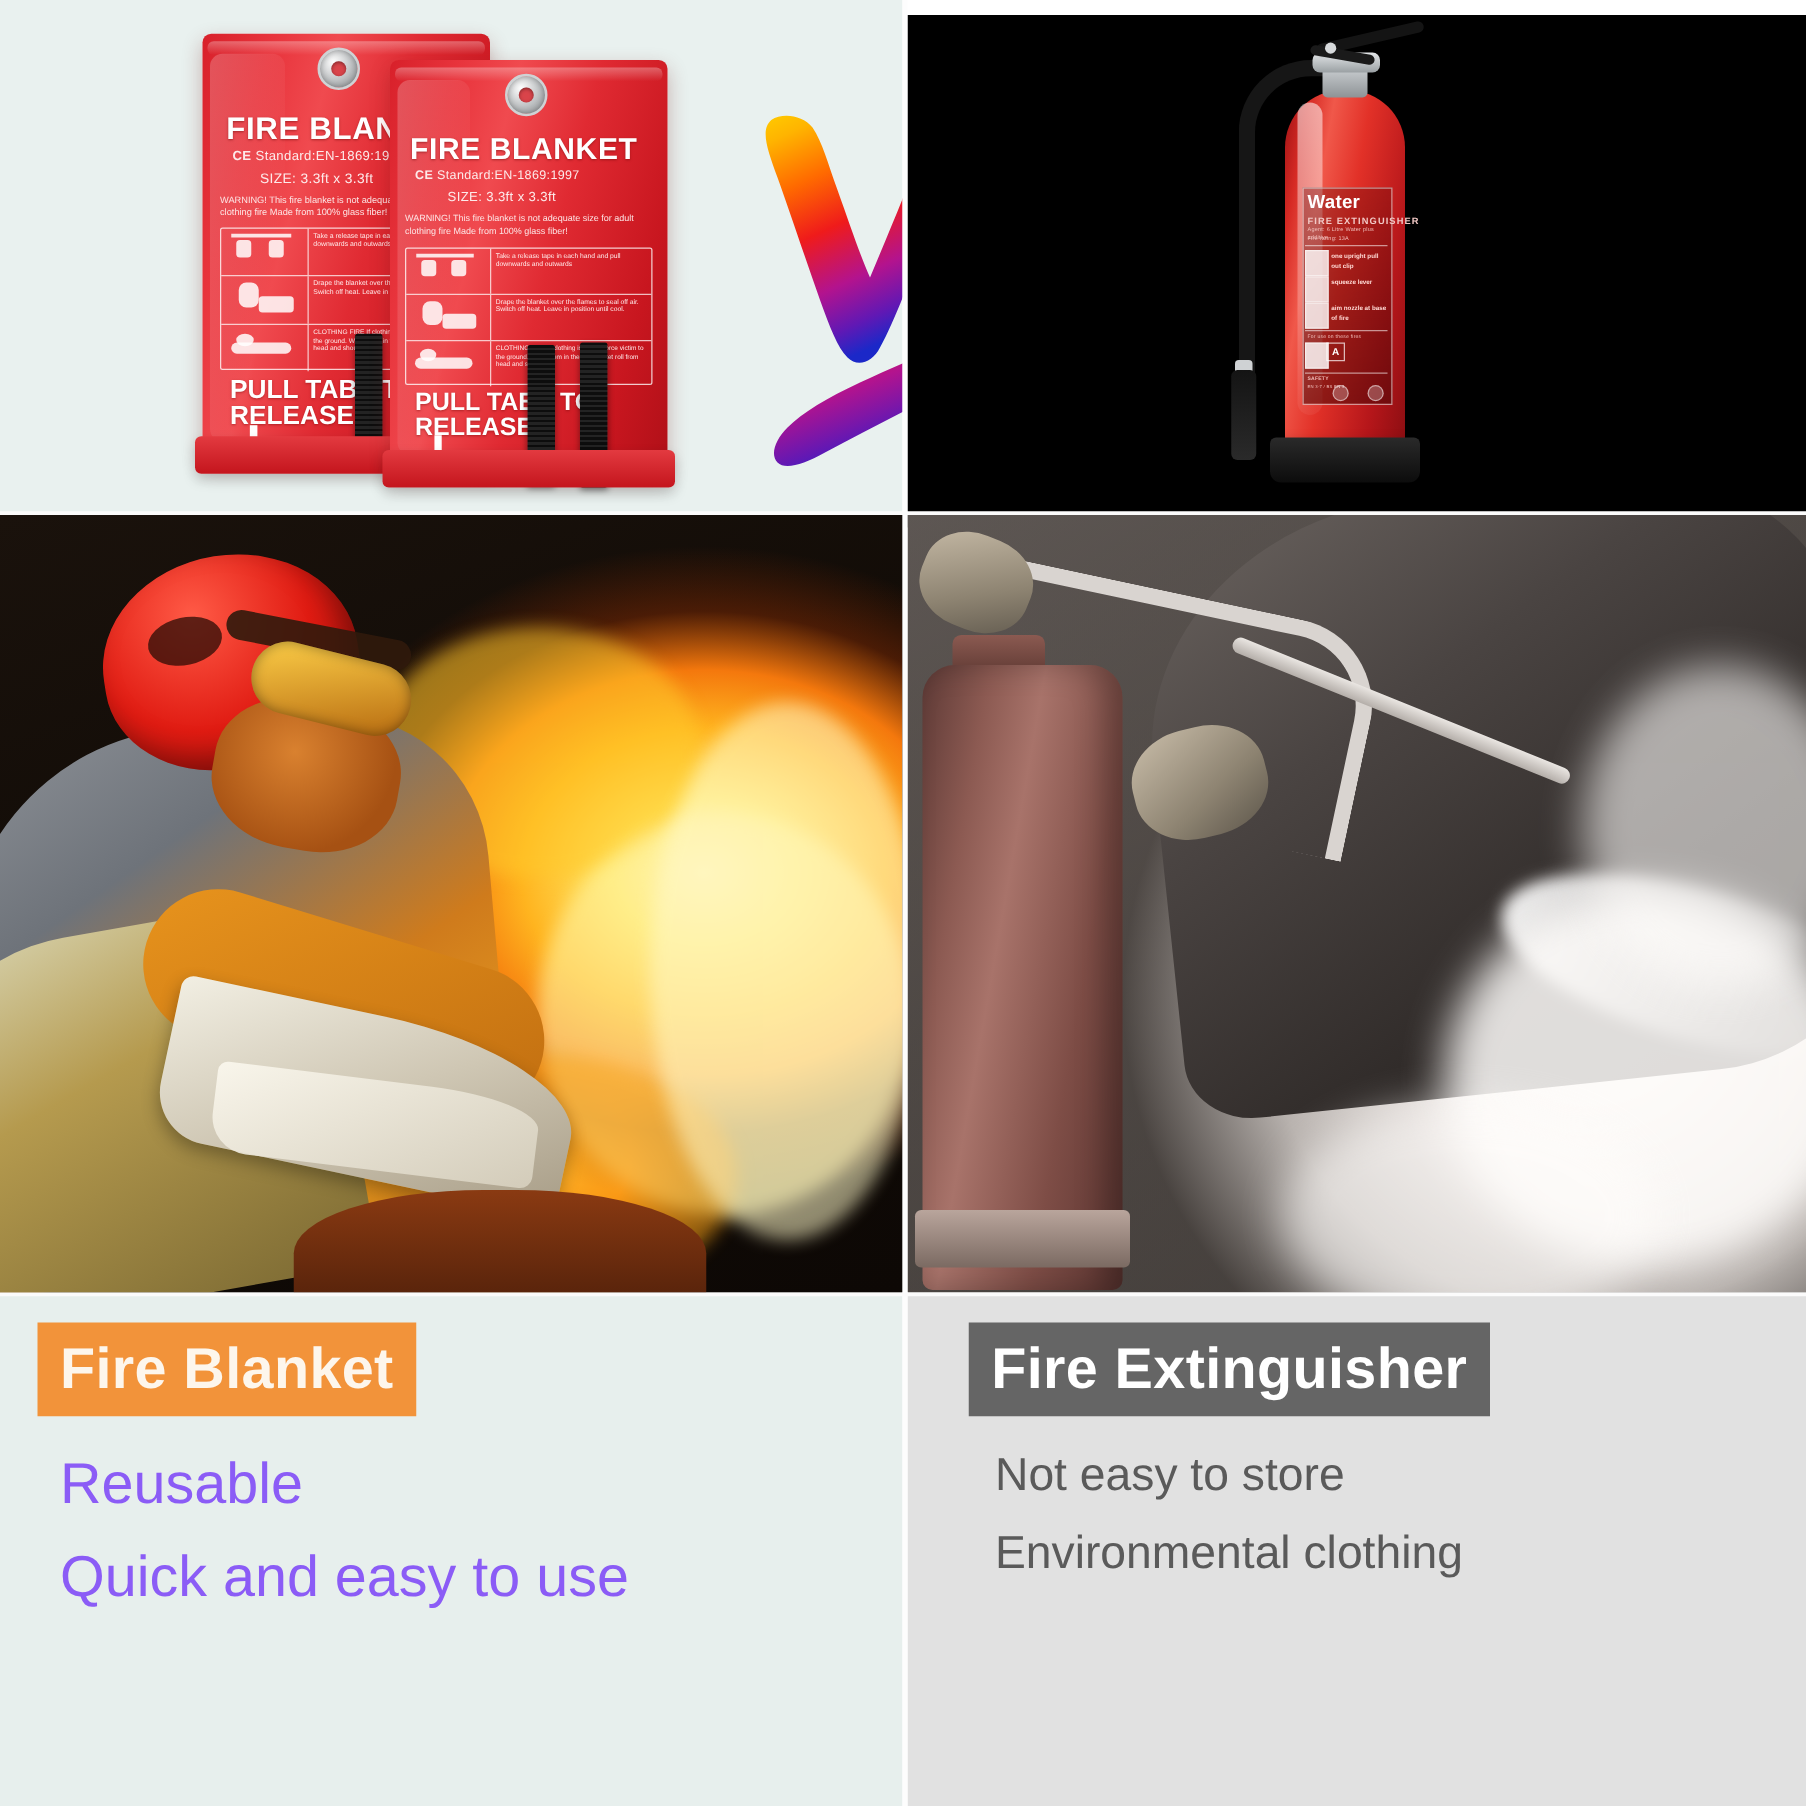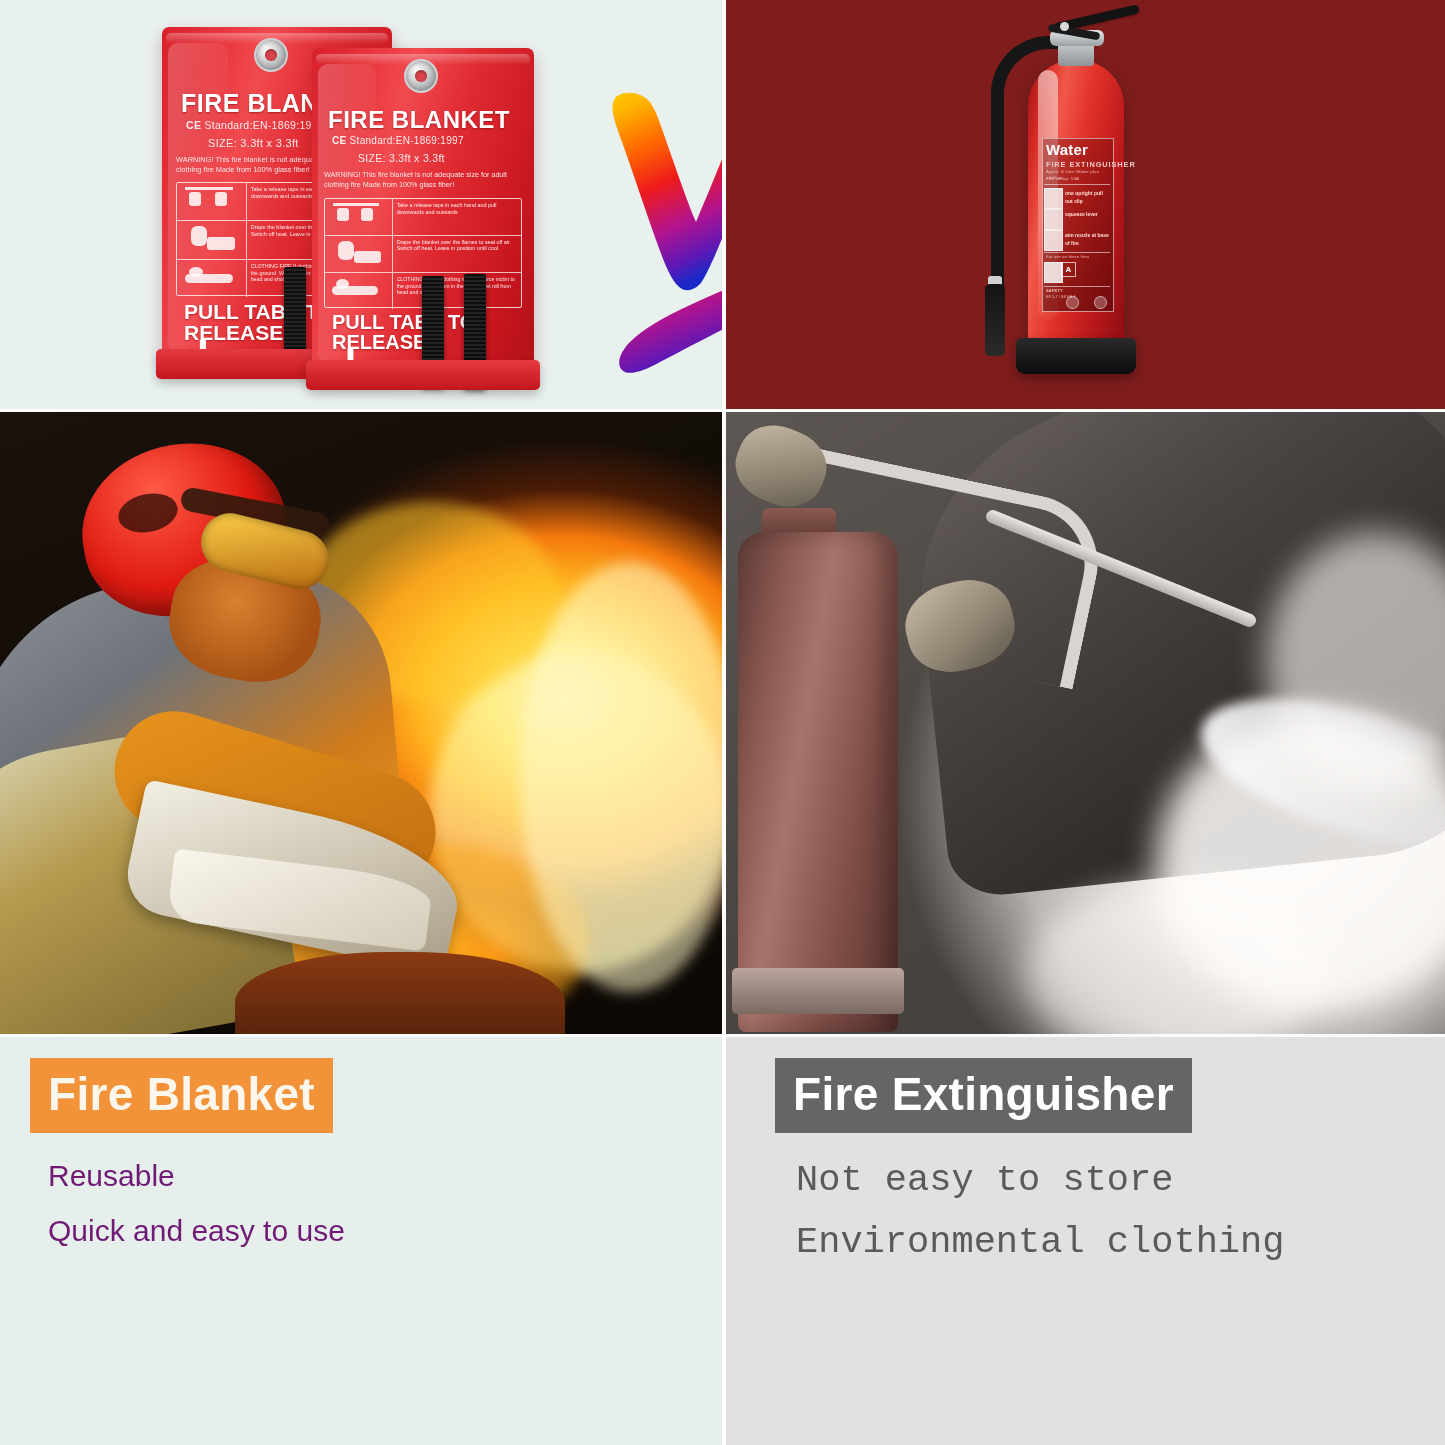--- a/index.html
+++ b/index.html
@@ -6,21 +6,21 @@
   body{
     width:1445px;height:1445px;overflow:hidden;
     font-family:"Liberation Sans", sans-serif;
     background:#ffffff;
   }
   .board{position:relative;width:1445px;height:1445px;}
 
   
   .q{position:absolute;overflow:hidden;}
   .q-tl{left:0;top:0;width:722px;height:410px;background:#e9f1ef;}
-  .q-tr{left:726px;top:0;width:719px;height:410px;background:#7f1d1d;}
+  .q-tr{left:726px;top:12px;width:719px;height:410px;background:#000000;}
   .q-ml{left:0;top:412px;width:722px;height:622px;background:#120c08;}
   .q-mr{left:726px;top:412px;width:719px;height:622px;background:#b9b5b2;}
   .q-bl{left:0;top:1036px;width:722px;height:409px;background:#e7efed;}
   .q-br{left:726px;top:1036px;width:719px;height:409px;background:#e1e1e1;}
   .vgap{position:absolute;left:722px;top:0;width:4px;height:1445px;background:#fdfdfd;}
   .hgap{position:absolute;left:0;top:1034px;width:1445px;height:3px;background:#fbfbfb;}
   .hgap2{position:absolute;left:0;top:409px;width:1445px;height:3px;background:#fbfbfb;}
 
   
   .pack{position:absolute;border-radius:7px 7px 5px 5px;
@@ -155,21 +155,21 @@
         background:linear-gradient(100deg,rgba(255,255,255,.95),rgba(255,255,255,.25) 70%,rgba(255,255,255,0));
         filter:blur(6px);transform:rotate(16deg);border-radius:50%;}
 
   
   .badge{position:absolute;display:inline-block;padding:9px 18px 12px 18px;
         color:#fdf6ec;font-weight:bold;white-space:nowrap;}
   .badge-orange{background:#f2933a;font-size:46px;letter-spacing:.3px;}
   .badge-grey{background:#656565;color:#ffffff;font-size:46px;letter-spacing:.3px;}
   .flist{position:absolute;list-style:none;margin:0;padding:0;}
   .flist li{white-space:nowrap;}
-  .flist.left li{color:#701a75;font-size:30px;margin-bottom:21px;}
+  .flist.left li{color:#8b5cf6;font-size:46px;margin-bottom:21px;}
   .flist.right li{color:#5a5a5a;font-size:37px;margin-bottom:20px;}
 </style>
 </head>
 <body>
 
 <div class="board">
 
   <div class="q q-tl">
 
     <div class="pack" style="left:162px;top:27px;width:230px;height:340px;">
@@ -381,21 +381,21 @@
   <div class="q q-bl">
     <div class="badge badge-orange" style="left:30px;top:22px;">Fire Blanket</div>
     <ul class="flist left" style="left:48px;top:123px;">
       <li>Reusable</li>
       <li>Quick and easy to use</li>
     </ul>
   </div>
 
   <div class="q q-br">
     <div class="badge badge-grey" style="left:49px;top:22px;">Fire Extinguisher</div>
-    <ul class="flist right" style="left:70px;top:123px;font-family:Liberation Mono, monospace;">
+    <ul class="flist right" style="left:70px;top:123px;">
       <li>Not easy to store</li>
       <li>Environmental clothing</li>
     </ul>
   </div>
 
   <div class="vgap"></div>
   <div class="hgap2"></div>
   <div class="hgap"></div>
 </div>
 

